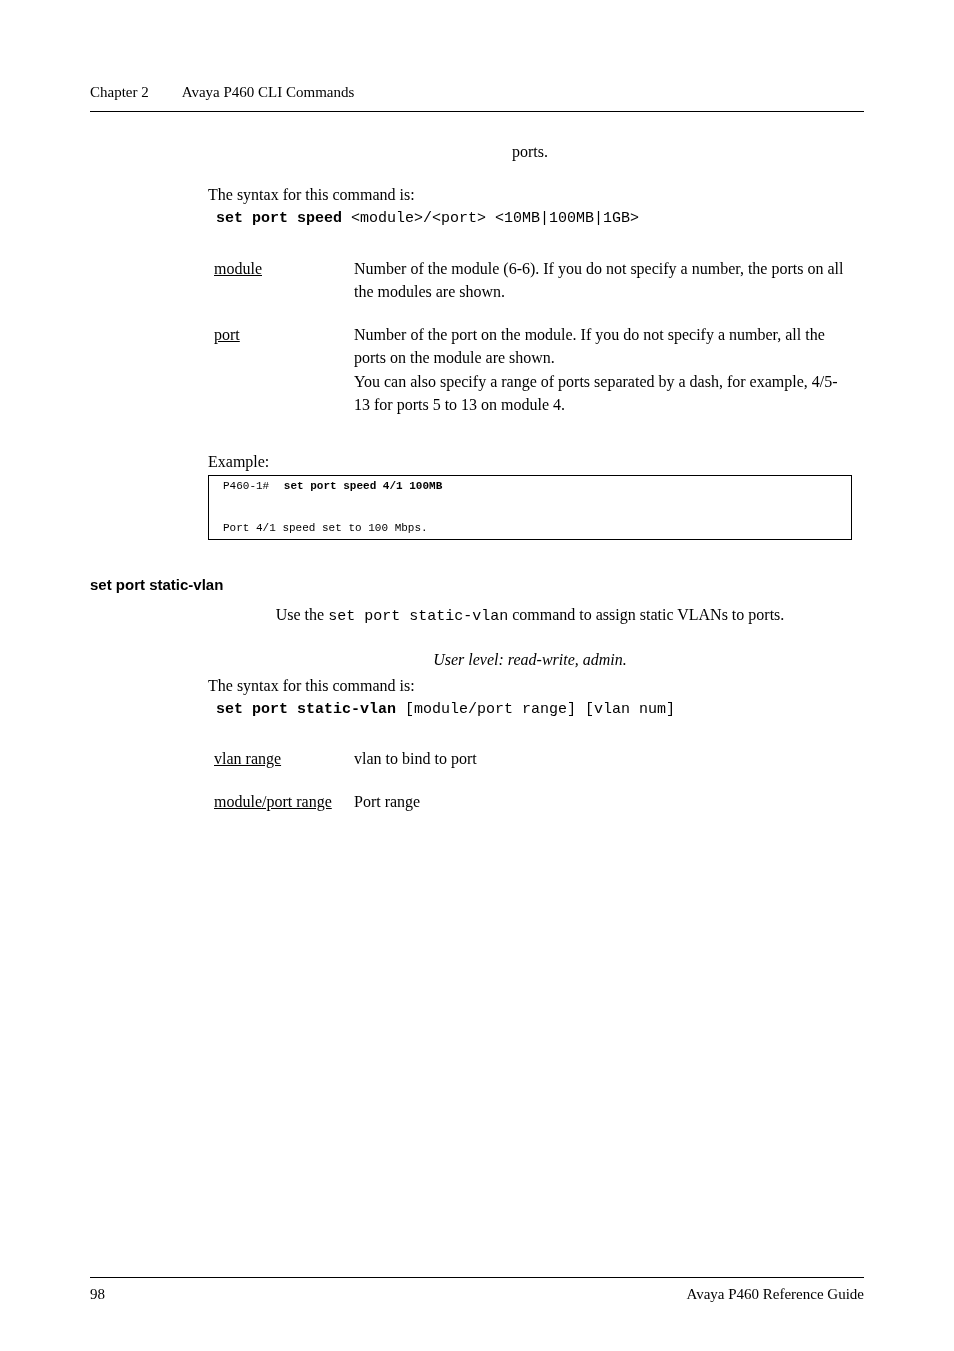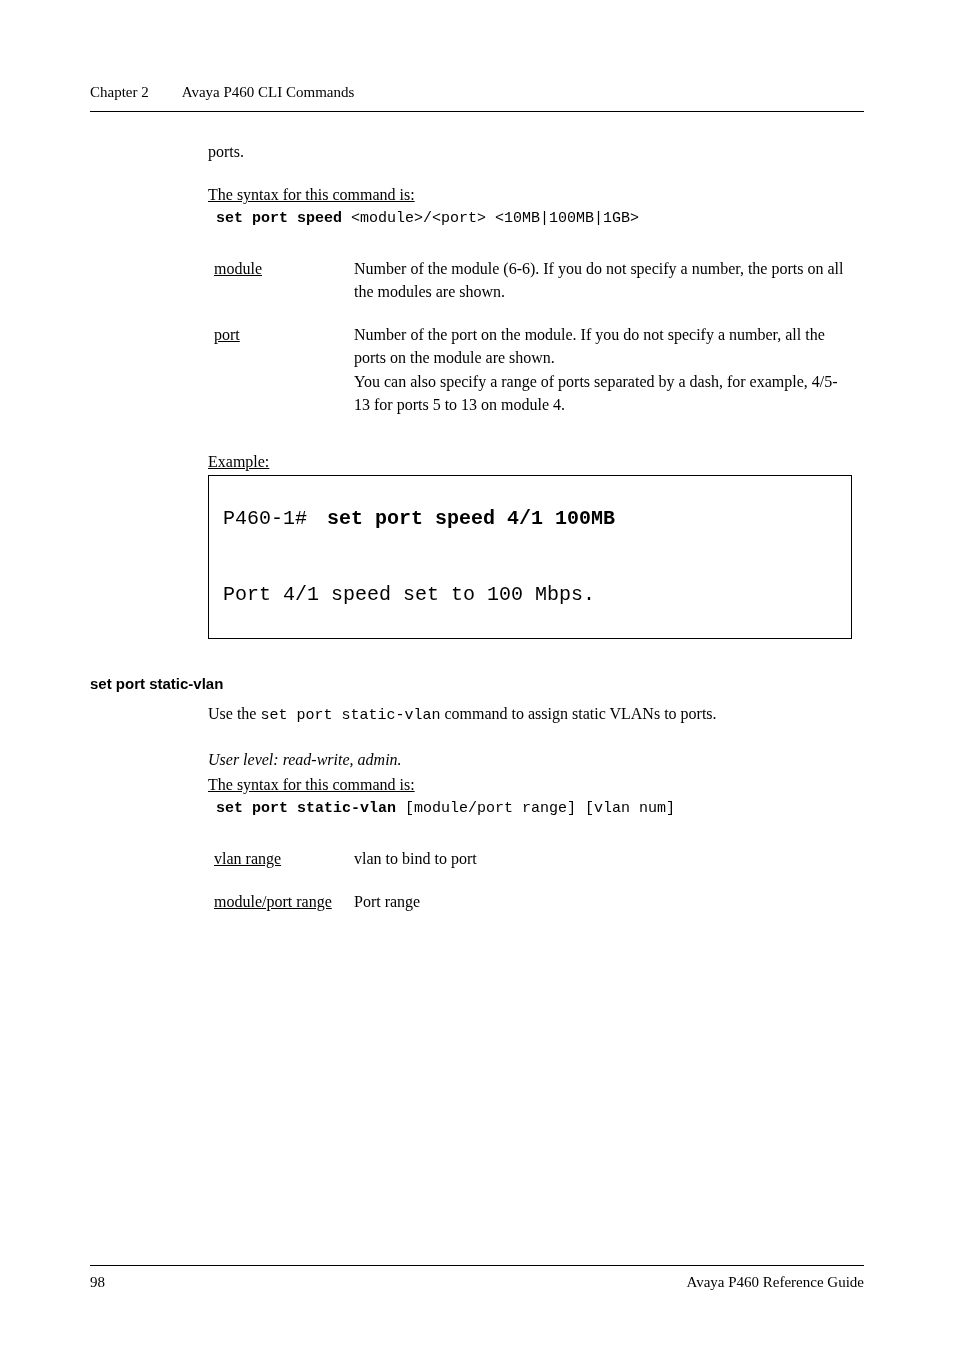--- a/index.html
+++ b/index.html
@@ -1,34 +1,34 @@
 <!DOCTYPE html>
 <html><head>
   <meta charset="utf-8">
   <style>
     * { margin: 0; padding: 0; box-sizing: border-box; }
     html, body { width: 954px; height: 1351px; background: #fff; font-family: "Palatino Linotype", "Book Antiqua", Palatino, Georgia, serif; color: #000; }
     .page { width: 954px; height: 1351px; padding: 84px 90px 50px 90px; position: relative; }
     .header { font-size: 15px; padding-bottom: 10px; border-bottom: 1px solid #000; margin-bottom: 28px; }
     .header .chapter-num { display: inline-block; margin-right: 30px; }
     .content { margin-left: 118px; margin-right: 12px; }
-    .para { font-size: 16px; line-height: 1.45; margin-bottom: 20px; }
-    .syntax-intro { font-size: 16px; line-height: 1.45; margin-bottom: 2px; text-decoration: underline; }
+    .para { font-size: 16px; line-height: 1.45; margin-bottom: 20px; text-align: center; }
+    .syntax-intro { font-size: 16px; line-height: 1.45; margin-bottom: 2px; }
     .mono { font-family: "Courier New", Courier, monospace; font-size: 15px; line-height: 1.5; }
     .bold { font-weight: bold; margin-left: 8px; }
     .param-table { display: table; width: 100%; margin-top: 18px; margin-bottom: 22px; border-collapse: collapse; }
     .param-row { display: table-row; }
     .param-cell { display: table-cell; vertical-align: top; font-size: 16px; line-height: 1.45; padding: 8px 6px 12px 6px; }
     .param-cell.key { width: 140px; text-decoration: underline; }
-    .example-label { font-size: 16px; line-height: 1.45; margin-bottom: 2px; text-decoration: underline; }
+    .example-label { font-size: 16px; line-height: 1.45; margin-bottom: 2px; }
     .example-desc { font-size: 16px; line-height: 1.45; margin-bottom: 18px; }
-    .code-box { border: 1px solid #000; padding: 24px 14px; font-family: "Courier New", Courier, monospace; font-size: 20px; line-height: 1.9; white-space: pre; margin-bottom: 36px; }
+    .code-box { border: 1px solid #000; padding: 0 14px; font-family: "Courier New", Courier, monospace; font-size: 11px; line-height: 1.9; white-space: pre; margin-bottom: 36px; }
     .section-head { font-family: Arial, Helvetica, sans-serif; font-weight: bold; font-size: 15px; margin-left: 0; margin-bottom: 10px; }
     .italic { font-style: italic; }
-    .footer { position: absolute; bottom: 60px; left: 90px; right: 90px; border-top: 1px solid #000; padding-top: 8px; font-size: 15px; display: flex; justify-content: space-between; }
+    .footer { position: absolute; bottom: 48px; left: 90px; right: 90px; border-top: 1px solid #000; padding-top: 8px; font-size: 15px; display: flex; justify-content: space-between; }
   </style>
 </head>
 <body>
 
 <div class="page">
 
   <div class="header">
     <span class="chapter-num">Chapter 2</span>
     <span>Avaya P460 CLI Commands</span>
   </div>

